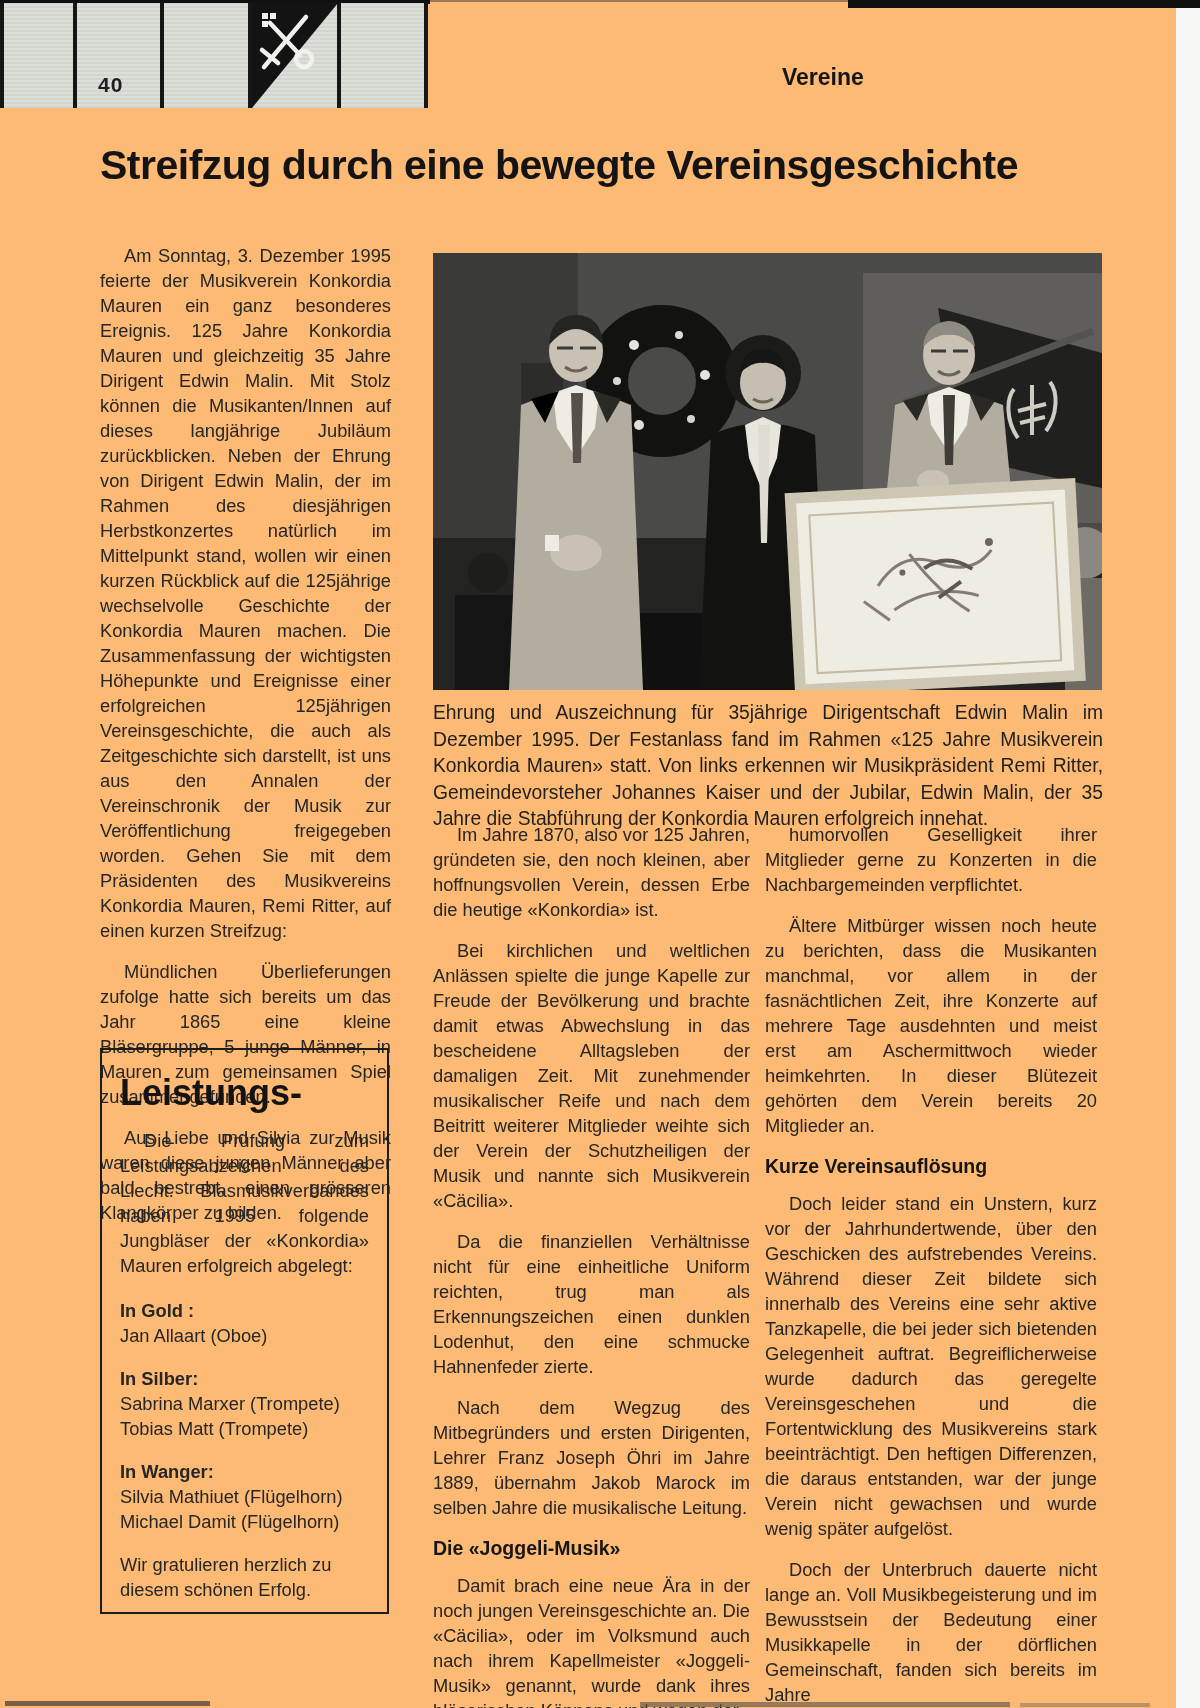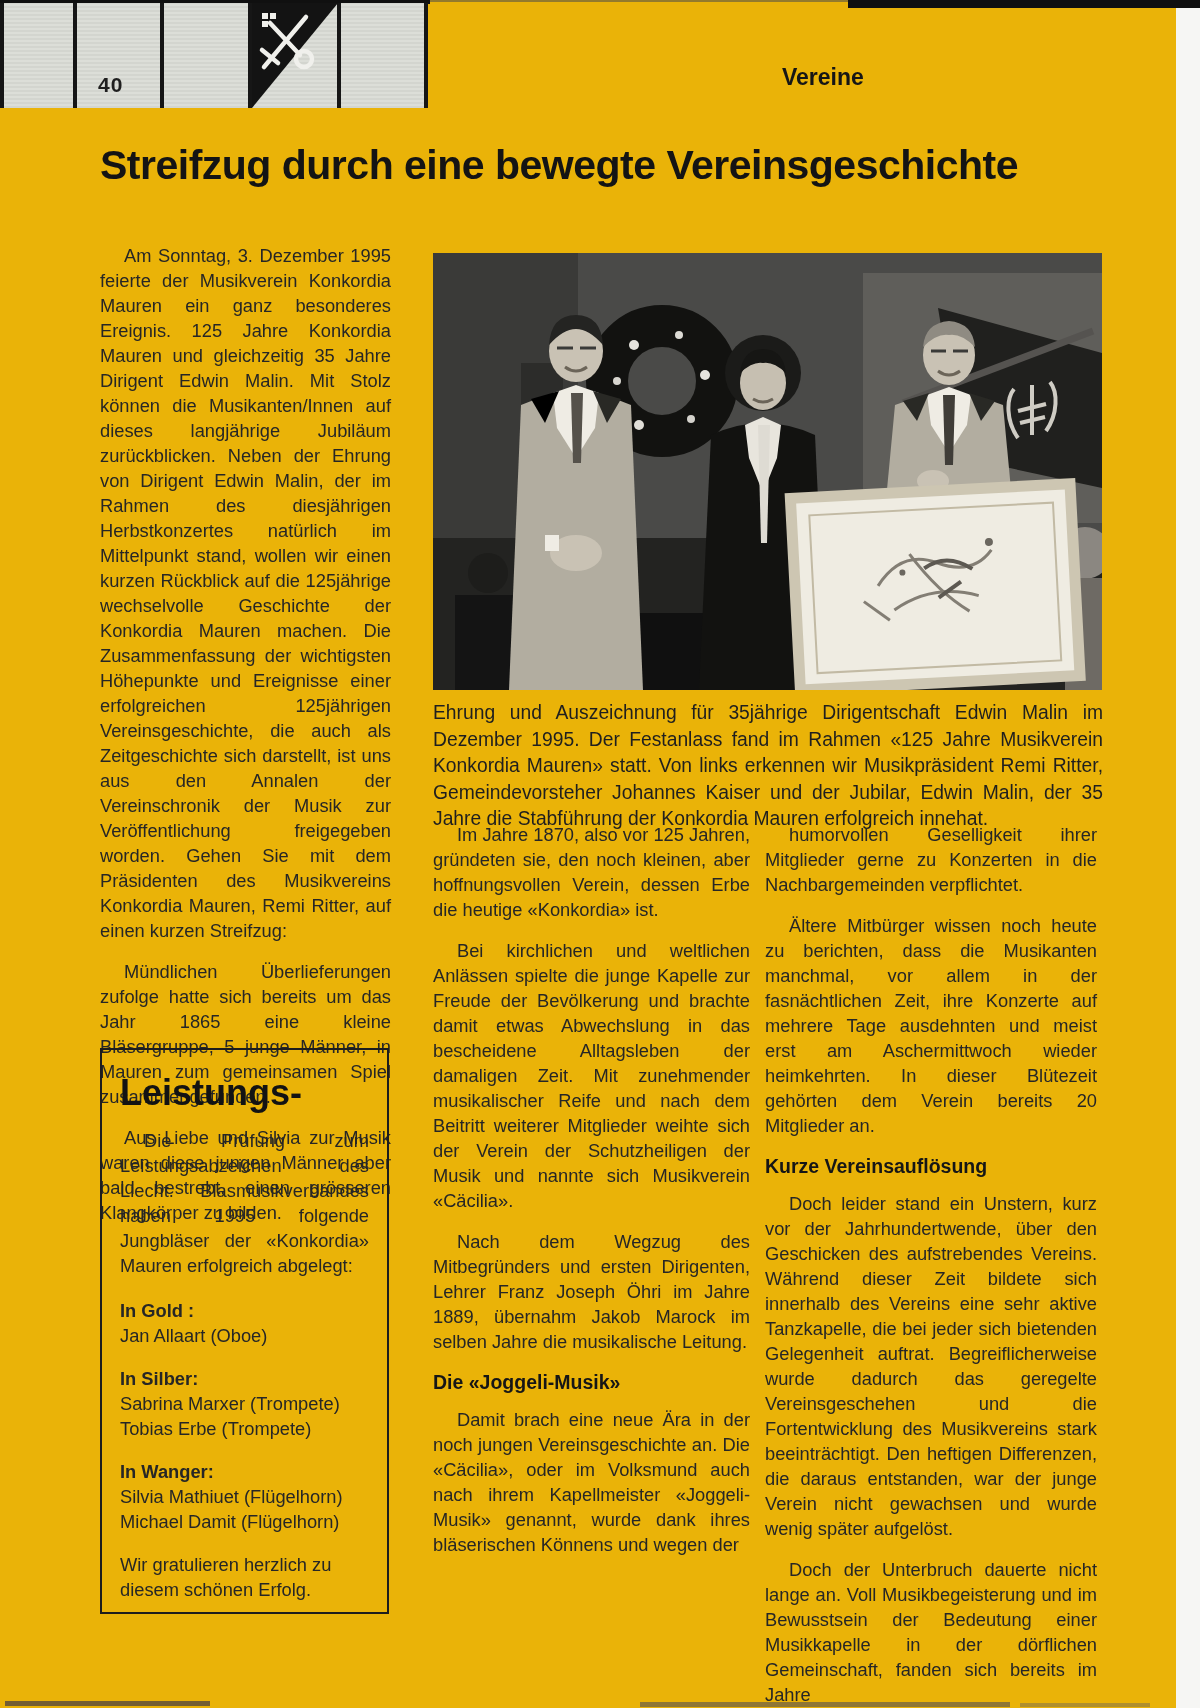--- a/index.html
+++ b/index.html
@@ -4,21 +4,21 @@
 <style>
   html,body{margin:0;padding:0;}
   body{
     width:1200px;height:1708px;
     background:#f6f6f4;
     font-family:"Liberation Sans", sans-serif;
     position:relative;overflow:hidden;
   }
   .page{
     position:absolute;left:0;top:0;width:1176px;height:1708px;
-    background:#eab308;
+    background:#fdba74;
   }
   .abs{position:absolute;}
 
   
   .band{
     left:0;top:3px;width:428px;height:105px;
     background:repeating-linear-gradient(0deg,#d3d5cf 0 2px,#dcded8 2px 4px);
   }
   .band-divider{position:absolute;top:0;height:105px;width:4px;background:#161616;}
   .top-strip{background:#101010;}
@@ -218,20 +218,21 @@
         <circle cx="470" cy="318" r="3" fill="#6b675f"></circle>
       </g>
     </svg>
   </div>
 
   <div class="abs caption">Ehrung und Auszeichnung für 35jährige Dirigentschaft Edwin Malin im Dezember 1995. Der Festanlass fand im Rahmen «125 Jahre Musikverein Konkordia Mauren» statt. Von links erkennen wir Musikpräsident Remi Ritter, Gemeindevorsteher Johannes Kaiser und der Jubilar, Edwin Malin, der 35 Jahre die Stabführung der Konkordia Mauren erfolgreich innehat.</div>
 
   <div class="abs col col-mid">
     <p>Im Jahre 1870, also vor 125 Jahren, gründeten sie, den noch kleinen, aber hoffnungsvollen Verein, dessen Erbe die heutige «Konkordia» ist.</p>
     <p>Bei kirchlichen und weltlichen Anlässen spielte die junge Kapelle zur Freude der Bevölkerung und brachte damit etwas Abwechslung in das bescheidene Alltagsleben der damaligen Zeit. Mit zunehmender musikalischer Reife und nach dem Beitritt weiterer Mitglieder weihte sich der Verein der Schutzheiligen der Musik und nannte sich Musikverein «Cäcilia».</p>
+    <p>Da die finanziellen Verhältnisse nicht für eine einheitliche Uniform reichten, trug man als Erkennungszeichen einen dunklen Lodenhut, den eine schmucke Hahnenfeder zierte.</p>
     <p>Nach dem Wegzug des Mitbegründers und ersten Dirigenten, Lehrer Franz Joseph Öhri im Jahre 1889, übernahm Jakob Marock im selben Jahre die musikalische Leitung.</p>
     <div class="body-subhead">Die «Joggeli-Musik»</div>
     <p>Damit brach eine neue Ära in der noch jungen Vereinsgeschichte an. Die «Cäcilia», oder im Volksmund auch nach ihrem Kapellmeister «Joggeli-Musik» genannt, wurde dank ihres bläserischen Könnens und wegen der</p>
   </div>
 
   <div class="abs col col-right">
     <p>humorvollen Geselligkeit ihrer Mitglieder gerne zu Konzerten in die Nachbargemeinden verpflichtet.</p>
     <p>Ältere Mitbürger wissen noch heute zu berichten, dass die Musikanten manchmal, vor allem in der fasnächtlichen Zeit, ihre Konzerte auf mehrere Tage ausdehnten und meist erst am Aschermittwoch wieder heimkehrten. In dieser Blütezeit gehörten dem Verein bereits 20 Mitglieder an.</p>
     <div class="body-subhead">Kurze Vereinsauflösung</div>
     <p>Doch leider stand ein Unstern, kurz vor der Jahrhundertwende, über den Geschicken des aufstrebendes Vereins. Während dieser Zeit bildete sich innerhalb des Vereins eine sehr aktive Tanzkapelle, die bei jeder sich bietenden Gelegenheit auftrat. Begreiflicherweise wurde dadurch das geregelte Vereinsgeschehen und die Fortentwicklung des Musikvereins stark beeinträchtigt. Den heftigen Differenzen, die daraus entstanden, war der junge Verein nicht gewachsen und wurde wenig später aufgelöst.</p>
@@ -246,21 +247,21 @@
     <div class="box-intro">Die Prüfung zum Leistungsabzeichen des Liecht. Blasmusikverbandes haben 1995 folgende Jungbläser der «Konkordia» Mauren erfolgreich abgelegt:</div>
 
     <div class="award-group">
       <div class="award-grade">In Gold :</div>
       <div>Jan Allaart (Oboe)</div>
     </div>
 
     <div class="award-group">
       <div class="award-grade">In Silber:</div>
       <div>Sabrina Marxer (Trompete)</div>
-      <div>Tobias Erbe (Trompete)</div>
+      <div>Tobias Matt (Trompete)</div>
     </div>
 
     <div class="award-group">
       <div class="award-grade">In Wanger:</div>
       <div>Silvia Mathiuet (Flügelhorn)</div>
       <div>Michael Damit (Flügelhorn)</div>
     </div>
 
     <div class="box-outro">Wir gratulieren herzlich zu diesem schönen Erfolg.</div>
   </div>

